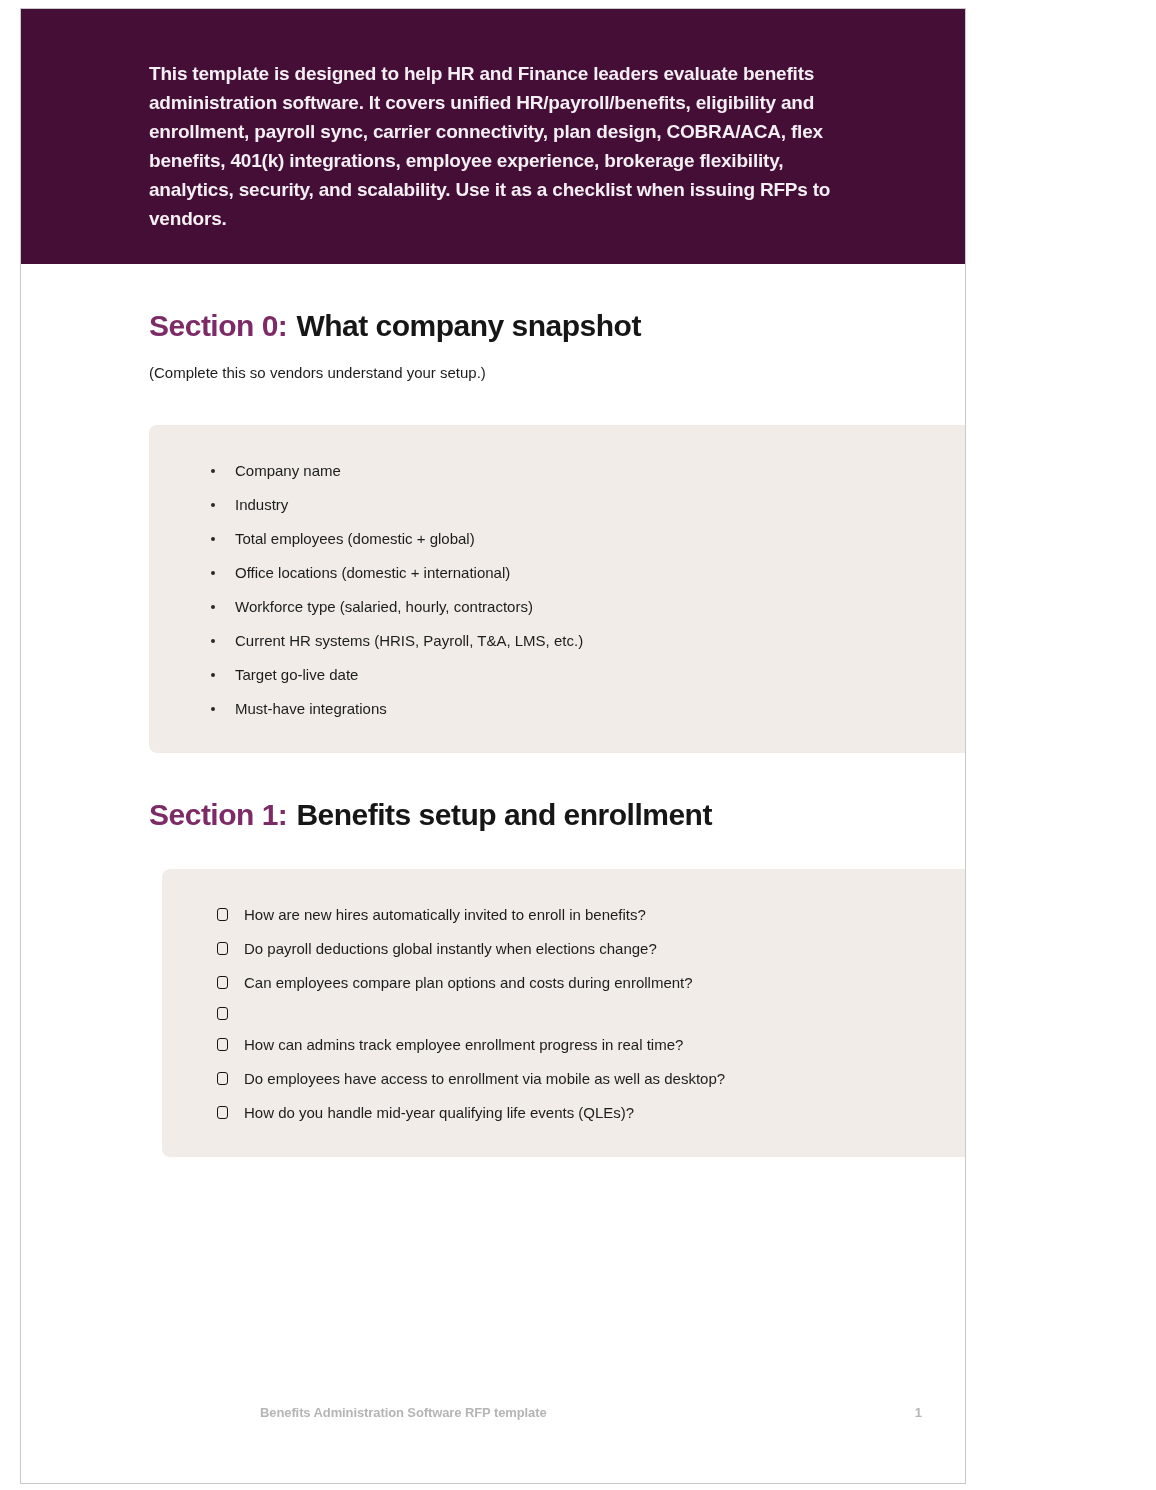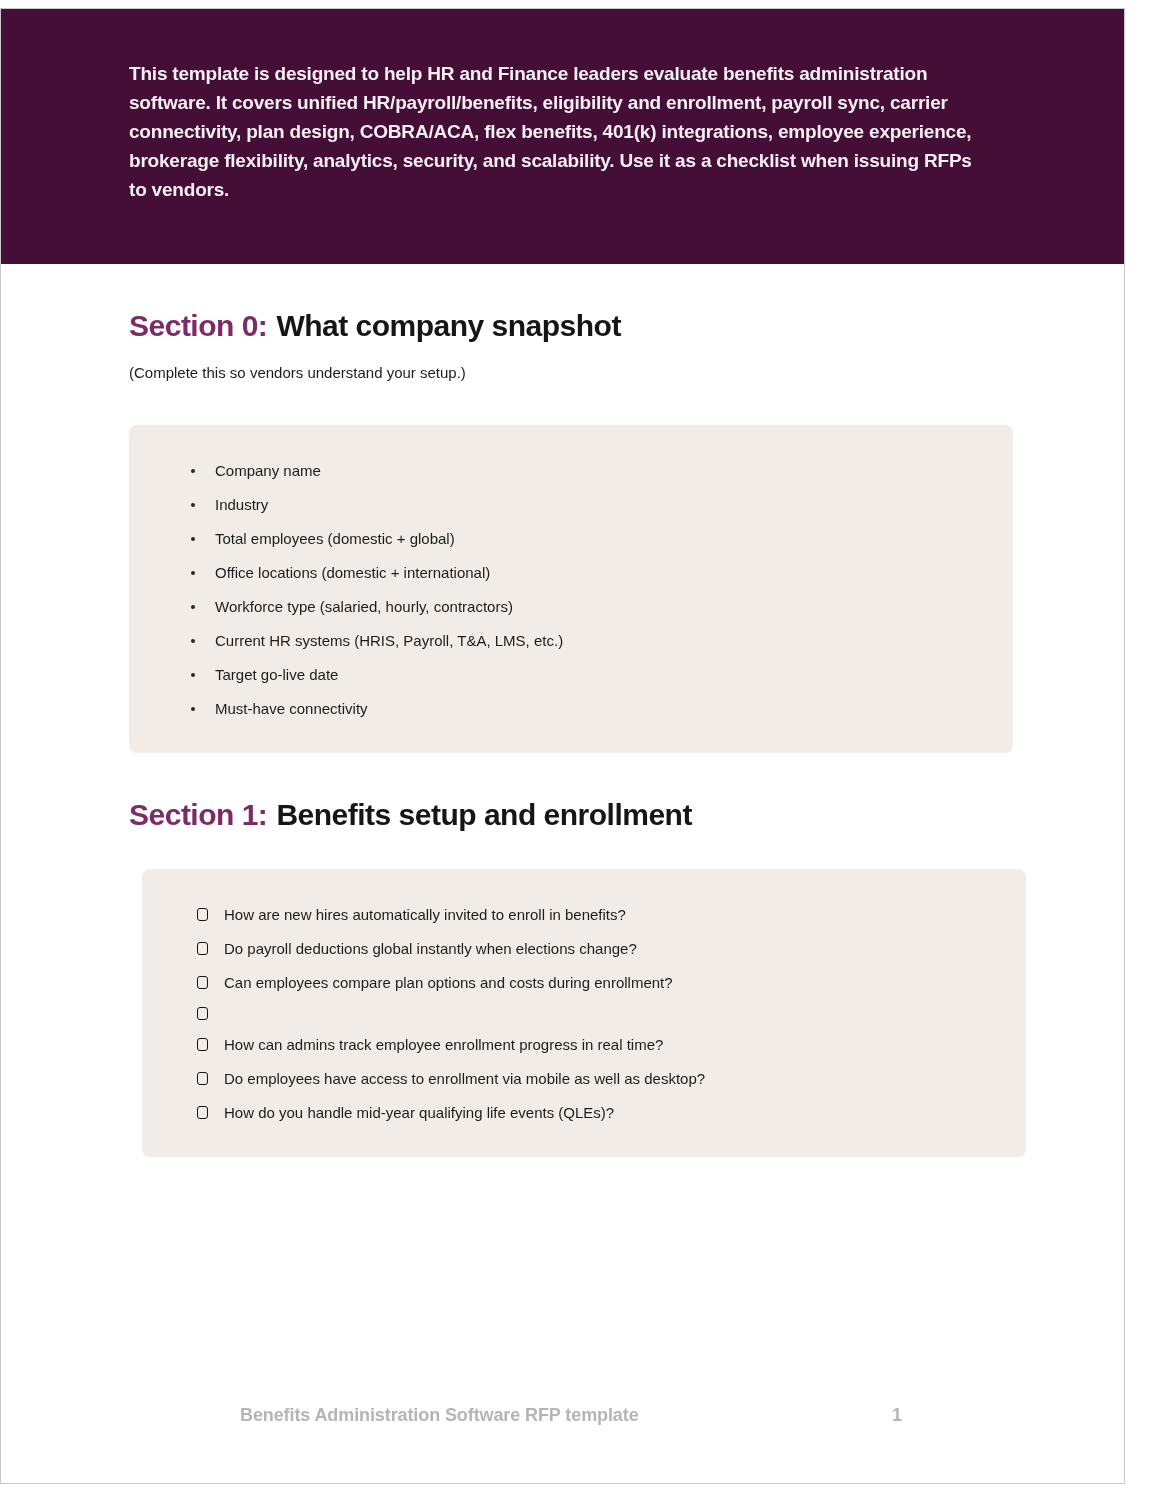--- a/index.html
+++ b/index.html
@@ -9,21 +9,21 @@
     --heading_text:#161616;
     --body_text:#1D1D1D;
     --panel_bg:#F1ECE7;
     --page_border:#C9C9C9;
     --footer_text:#B5B5B5;
   }
   *{box-sizing:border-box;margin:0;padding:0;}
   html,body{width:1156px;height:1490px;background:#ffffff;
     font-family:"Liberation Sans", sans-serif;}
   .page{
-    position:absolute;top:8px;left:0;width:1125px;height:1476px;
+    position:absolute;top:8px;left:20px;width:946px;height:1476px;
     background:#ffffff;border:1px solid var(--page_border);
     overflow:hidden;
   }
   .banner{
     width:100%;height:255px;background:var(--banner_bg);
     padding:50px 130px 0 128px;
   }
   .banner p{
     color:var(--banner_text);
     font-size:19px;line-height:29px;font-weight:bold;
@@ -54,21 +54,21 @@
     margin:0 20px 0 2px;flex:0 0 auto;
   }
   .checkbox-glyph{
     width:11px;height:13px;border:1.7px solid #141414;border-radius:3px;
     margin-right:16px;flex:0 0 auto;background:transparent;
   }
   .panel.checklist{margin-top:36px;padding-left:55px;margin-left:13px;}
   .footer{
     position:absolute;top:1396px;left:239px;width:662px;
     display:flex;justify-content:space-between;align-items:center;
-    font-size:18px;font-weight:bold;color:var(--footer_text);
+    font-size:13px;font-weight:bold;color:var(--footer_text);
     letter-spacing:-0.1px;
   }
 </style>
 </head>
 <body>
 
 <div class="page">
 
   <div class="banner">
     <p>This template is designed to help HR and Finance leaders evaluate benefits administration software. It covers unified HR/payroll/benefits, eligibility and enrollment, payroll sync, carrier connectivity, plan design, COBRA/ACA, flex benefits, 401(k) integrations, employee experience, brokerage flexibility, analytics, security, and scalability. Use it as a checklist when issuing RFPs to vendors.</p>
@@ -105,21 +105,21 @@
         <li>
             <span class="bullet-dot"></span>
             <span>Current HR systems (HRIS, Payroll, T&amp;A, LMS, etc.)</span>
           </li>
         <li>
             <span class="bullet-dot"></span>
             <span>Target go-live date</span>
           </li>
         <li>
             <span class="bullet-dot"></span>
-            <span>Must-have connectivity</span>
+            <span>Must-have integrations</span>
           </li>
       </ul>
     </div>
 
     <h1 class="section-heading"><span class="accent">Section 1:</span><span>Benefits setup and enrollment</span></h1>
 
     <div class="panel checklist">
       <ul>
         <li>
             <span class="checkbox-glyph"></span>

